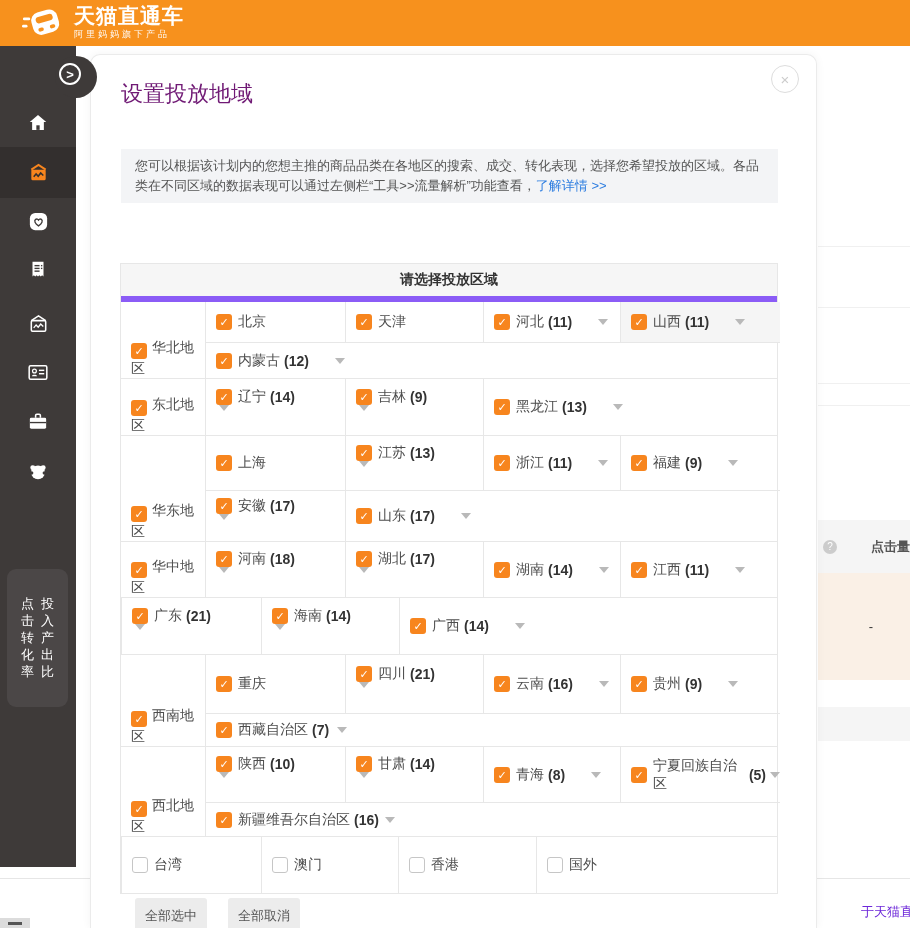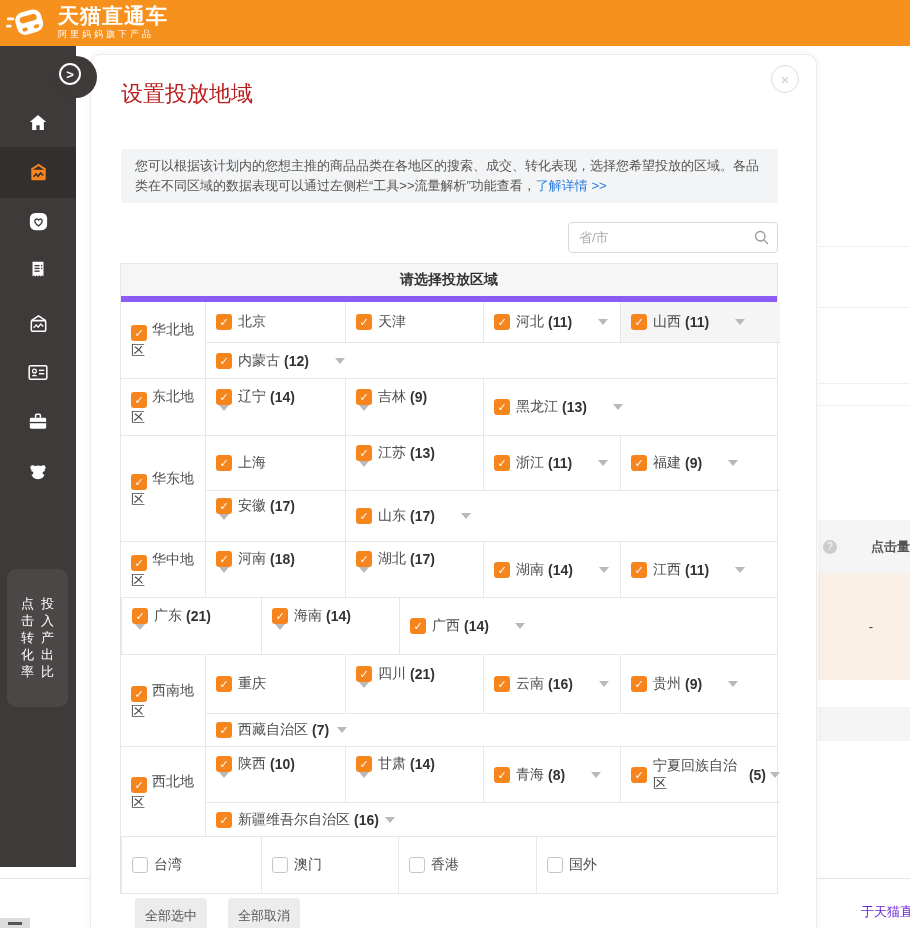--- a/index.html
+++ b/index.html
@@ -1,21 +1,21 @@
 <!DOCTYPE html>
 <html><head>
 <meta charset="utf-8">
 <style>
   html,body{margin:0;padding:0;background:#fff;}
   .page{position:relative;width:910px;height:928px;background:#fff;overflow:hidden;
         font-family:"Liberation Sans","DejaVu Sans",sans-serif;}
 
   
   .tophdr{position:absolute;left:0;top:0;width:910px;height:46px;background:#f7911d;
-          display:flex;align-items:center;padding-left:6px;box-sizing:border-box;z-index:20;}
+          display:flex;align-items:center;padding-left:22px;box-sizing:border-box;z-index:20;}
   .logo{flex:none;margin-right:8px;}
   .brandcol{color:#fff;display:flex;flex-direction:column;}
   .brandname{font-size:21px;font-weight:bold;letter-spacing:1px;line-height:22px;}
   .brandsub{font-size:9px;letter-spacing:3px;margin-top:1px;opacity:.95;}
 
   
   .sidebar{position:absolute;left:0;top:46px;width:76px;height:821px;background:#3e3a39;z-index:10;}
   .notch{position:absolute;left:55px;top:10px;width:42px;height:42px;border-radius:50%;background:#3e3a39;}
   .expandbtn{position:absolute;left:59px;top:17px;width:22px;height:22px;border:2px solid #fff;border-radius:50%;
              color:#fff;font-size:13px;font-weight:bold;display:flex;align-items:center;justify-content:center;
@@ -41,38 +41,38 @@
            display:flex;align-items:center;justify-content:center;color:#333;font-size:13px;padding-left:14px;box-sizing:border-box;}
   .bggray2{position:absolute;left:1px;right:0;top:661px;height:34px;background:#f5f5f5;}
   .bgfooter{position:absolute;left:1px;top:857px;font-size:13px;color:#6d28d9;white-space:nowrap;margin-left:43px;}
 
   
   .modal{position:absolute;left:90px;top:54px;width:727px;height:874px;background:#fff;
          border:1px solid #ebebeb;border-bottom:none;border-radius:10px 10px 0 0;z-index:5;
          box-shadow:0 0 10px rgba(0,0,0,.05);box-sizing:border-box;}
   .closebtn{position:absolute;left:680px;top:10px;width:28px;height:28px;border:1px solid #ddd;border-radius:50%;
             color:#ccc;font-size:15px;display:flex;align-items:center;justify-content:center;box-sizing:border-box;cursor:pointer;}
-  .mtitle{position:absolute;left:30px;top:24px;font-size:22px;color:#b91c1c;}
+  .mtitle{position:absolute;left:30px;top:24px;font-size:22px;color:#701a75;}
   .notice{position:absolute;left:30px;top:94px;width:657px;background:#f3f4f6;padding:7px 14px;
           font-size:13px;color:#555;line-height:20px;box-sizing:border-box;}
   .notice .lnk{color:#2d7de0;text-decoration:none;cursor:pointer;}
   .searchwrap{position:absolute;left:477px;top:167px;width:210px;height:31px;}
   .searchwrap input{width:100%;height:100%;box-sizing:border-box;border:1px solid #d9d9d9;border-radius:4px;
                     padding:0 30px 0 10px;font-size:13px;color:#333;outline:none;font-family:inherit;}
   .searchwrap input::placeholder{color:#a9a9a9;}
   .sicon{position:absolute;right:8px;top:7px;}
 
   
   .rtable{position:absolute;left:29px;top:208px;width:658px;border:1px solid #e7e7e7;box-sizing:border-box;
           font-size:14px;color:#4d4d4d;}
   .thead{height:38px;background:#f6f6f6;display:flex;align-items:center;justify-content:center;
          font-weight:bold;color:#333;border-bottom:6px solid #8b5cf6;box-sizing:border-box;}
   .tgroup{display:flex;}
   .tgroup + .tgroup{border-top:1px solid #e7e7e7;}
-  .rcell{width:84px;flex:none;display:flex;align-items:center;padding:0 6px 0 10px;box-sizing:border-box;line-height:19px;}
+  .rcell{width:84px;flex:none;display:flex;align-items:flex-end;padding:0 6px 0 10px;box-sizing:border-box;line-height:19px;}
   .rcell .cb{vertical-align:-3px;margin-right:5px;}
   .pcol{flex:1;border-left:1px solid #e7e7e7;display:flex;flex-direction:column;}
   .prow{display:flex;box-sizing:border-box;}
   .prow + .prow{border-top:1px solid #e7e7e7;}
   .pcell{box-sizing:border-box;display:flex;flex-direction:column;justify-content:center;padding-left:10px;flex:none;}
   .pcell + .pcell{border-left:1px solid #e7e7e7;}
   .pcell.hl{background:#f5f5f5;}
   .line1{display:flex;align-items:center;}
   .line2{margin:5px 0 0 3px;}
   .cb{display:inline-block;width:16px;height:16px;border-radius:3px;background:#f7851e;color:#fff;
@@ -113,27 +113,20 @@
       <span>于天猫直通车</span>
     </div>
   </div>
 
   <div class="modal">
     <div class="closebtn">×</div>
     <div class="mtitle">设置投放地域</div>
     <div class="notice">
       <span>您可以根据该计划内的您想主推的商品品类在各地区的搜索、成交、转化表现，选择您希望投放的区域。各品类在不同区域的数据表现可以通过左侧栏“工具&gt;&gt;流量解析”功能查看，</span><a class="lnk">了解详情 &gt;&gt;</a>
     </div>
-    <div class="searchwrap">
-      <input type="text" placeholder="省/市" style="">
-      <svg class="sicon" width="17" height="17" viewBox="0 0 20 20">
-        <circle cx="8.5" cy="8.5" r="5.6" fill="none" stroke="#9a9a9a" stroke-width="1.6"></circle>
-        <line x1="12.8" y1="12.8" x2="17" y2="17" stroke="#9a9a9a" stroke-width="1.6" stroke-linecap="round"></line>
-      </svg>
-    </div>
     <div class="rtable">
       <div class="thead">请选择投放区域</div>
       <div id="tgroups">
           <div class="tgroup">
             <div class="rcell">
               <div><span class="cb">✓</span><span>华北地区</span></div>
             </div>
             <div class="pcol">
               <div class="prow" style="height: 40px;">
                 <div class="pcell" style="width: 139px;">

